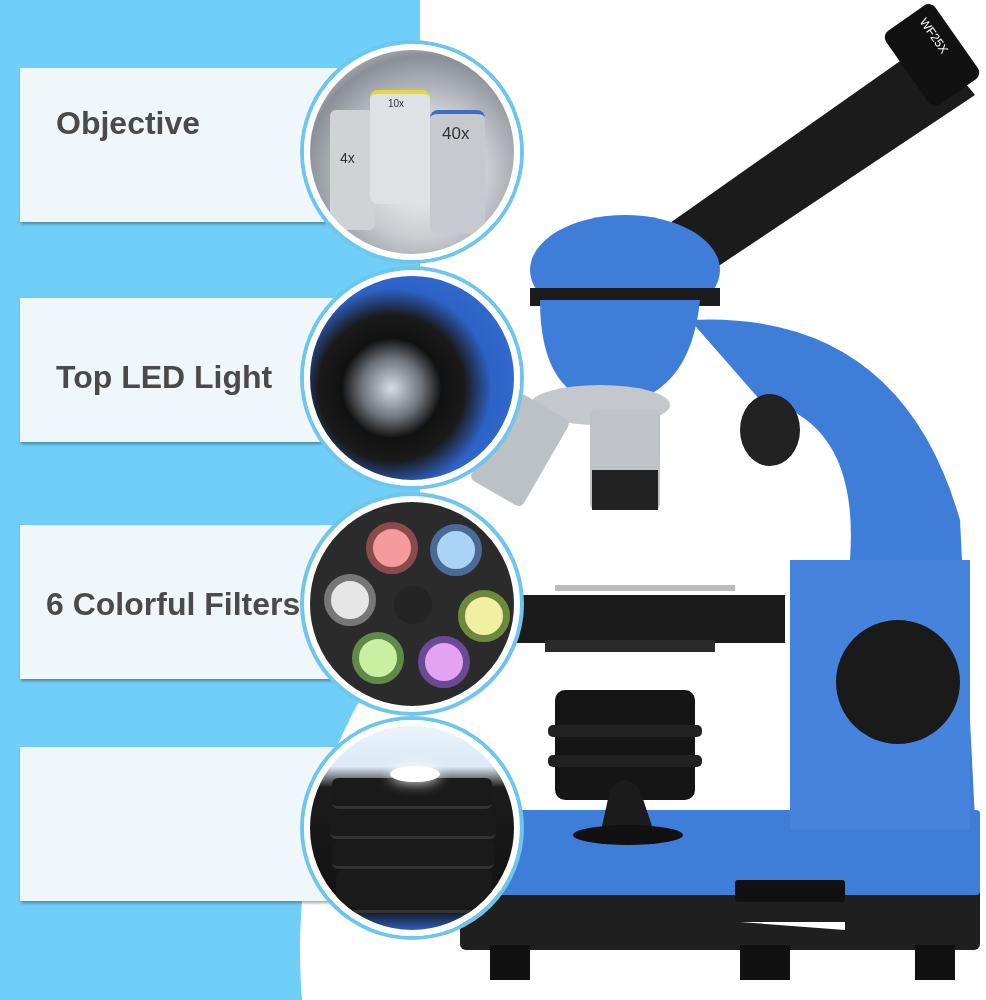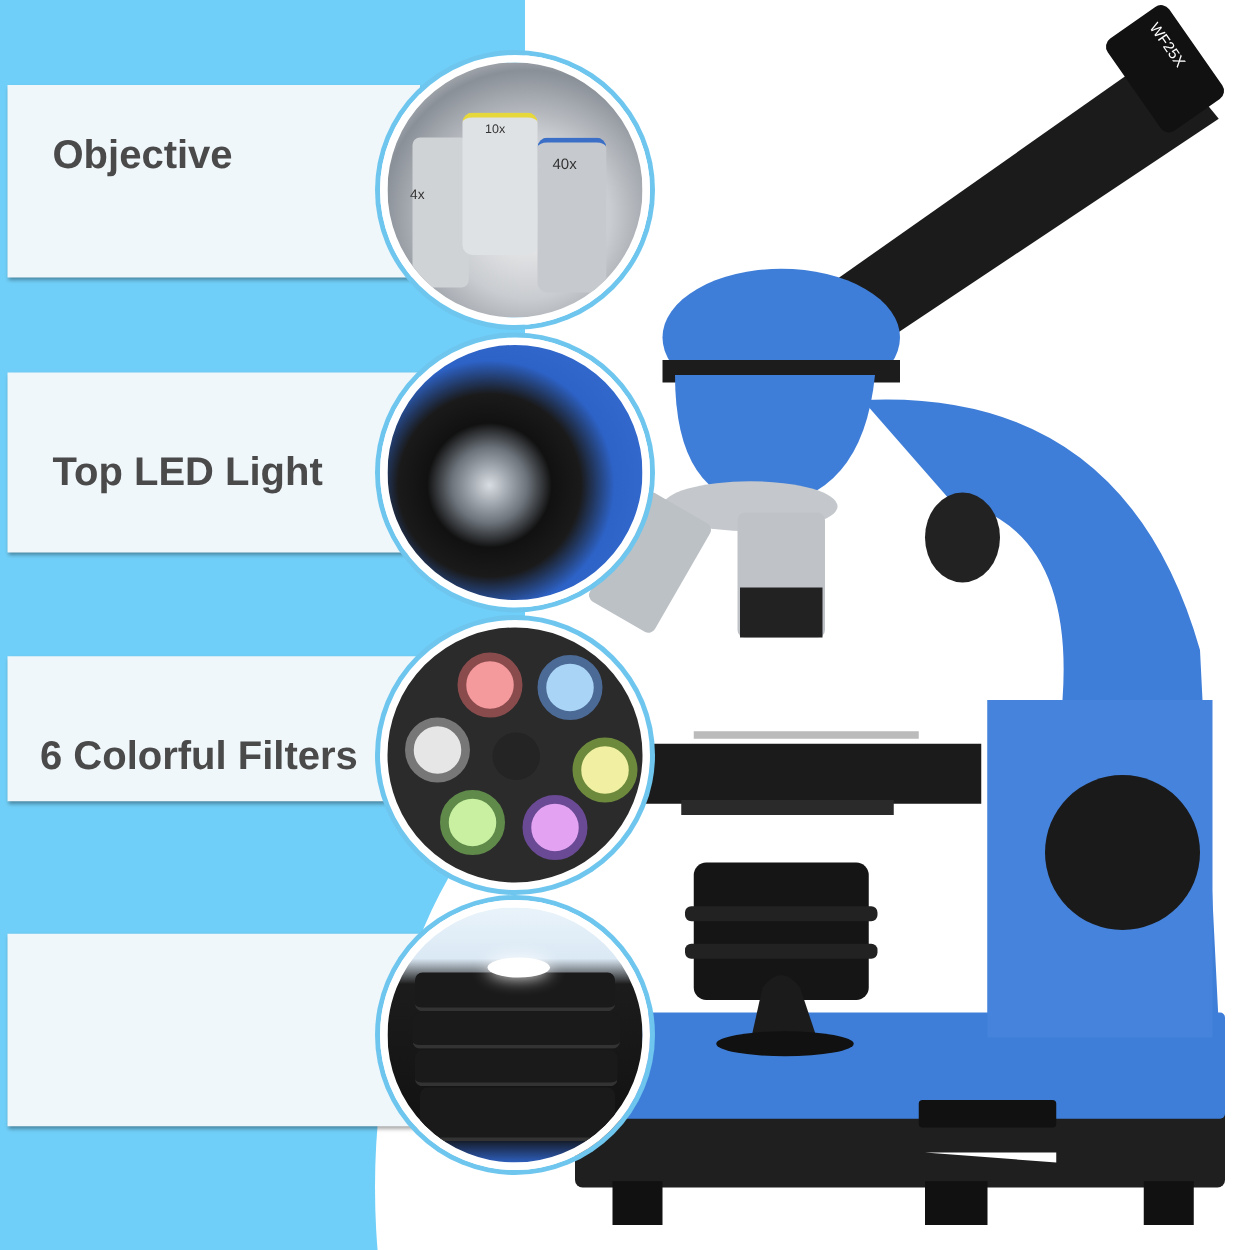--- a/index.html
+++ b/index.html
@@ -1,19 +1,19 @@
 <!DOCTYPE html>
 <html><head>
 <meta charset="utf-8">
 <style>
   html,body{margin:0;padding:0;}
   body{width:986px;height:1000px;position:relative;overflow:hidden;background:#ffffff;font-family:"Liberation Sans",sans-serif;}
   .bg-blue{position:absolute;left:0;top:0;width:420px;height:1000px;background:#70cff8;}
   .bg-curve{position:absolute;left:300px;top:600px;width:400px;height:700px;border-radius:50%;background:#ffffff;}
-  .panel{position:absolute;left:6px;width:330px;background:#f0f7fb;box-shadow:1px 2px 3px rgba(0,0,0,0.35);}
+  .panel{position:absolute;left:20px;width:330px;background:#f0f7fb;box-shadow:1px 2px 3px rgba(0,0,0,0.35);}
   .panel .txt{position:absolute;left:36px;color:#4a4a4a;font-weight:bold;font-size:32px;line-height:46px;white-space:nowrap;}
   .circle{position:absolute;width:204px;height:204px;border-radius:50%;border:6px solid #ffffff;box-shadow:0 0 0 4px #6ec6ee;overflow:hidden;}
   .c1{left:304px;top:44px;background:radial-gradient(circle at 55% 60%,#f5f5f5 0,#c9ccd0 40%,#8a9098 70%,#ffffff 100%);}
   .c2{left:304px;top:270px;background:radial-gradient(circle at 40% 55%,#d8dde3 0,#6d747c 18%,#111 30%,#1a1a1a 44%,#2d62c6 60%,#3b73d6 100%);}
   .c3{left:304px;top:496px;background:#2b2b2b;}
   .c4{left:304px;top:720px;background:linear-gradient(#e9f3fa 0,#dbe9f5 20%,#1c1c1c 30%,#111 90%,#2e5fbd 100%);}
   .filter{position:absolute;width:38px;height:38px;border-radius:50%;border:7px solid;}
   .ring{position:absolute;border-radius:6px;background:#1a1a1a;border-bottom:3px solid #333;}
 </style>
 </head>
@@ -60,33 +60,33 @@
   <path d="M600,835 L610,790 Q625,770 640,790 L655,835 Z" fill="#1b1b1b"></path>
   <ellipse cx="628" cy="835" rx="55" ry="10" fill="#111"></ellipse>
 </svg>
 
 <div class="panel" style="top:68px;height:154px">
   <div class="txt" style="top:32px">Objective</div>
 </div>
 <div class="panel" style="top:298px;height:144px">
   <div class="txt" style="top:56px">Top LED Light</div>
 </div>
-<div class="panel" style="top:525px;height:116px">
+<div class="panel" style="top:525px;height:154px">
   <div class="txt" style="left:26px;top:56px">6 Colorful Filters</div>
 </div>
 <div class="panel" style="top:747px;height:154px">
 </div>
 
 <div class="circle c1">
   <div style="position:absolute;left:20px;top:60px;width:45px;height:120px;background:#d0d3d6;border-radius:6px"></div>
   <div style="position:absolute;left:60px;top:40px;width:60px;height:110px;background:#dfe2e5;border-radius:8px;border-top:4px solid #e6d73a"></div>
   <div style="position:absolute;left:120px;top:60px;width:55px;height:120px;background:#c6cace;border-radius:8px;border-top:4px solid #3b6fc7"></div>
-  <span style="position:absolute;left:18px;top:100px;font-size:11px;color:#333">4x</span>
+  <span style="position:absolute;left:30px;top:100px;font-size:14px;color:#333">4x</span>
   <span style="position:absolute;left:78px;top:48px;font-size:10px;color:#333">10x</span>
-  <span style="position:absolute;left:132px;top:74px;font-size:12px;color:#333">40x</span>
+  <span style="position:absolute;left:132px;top:74px;font-size:17px;color:#333">40x</span>
 </div>
 <div class="circle c2"></div>
 <div class="circle c3">
   <div class="filter" style="left:56px;top:20px;border-color:#8a4b4d;background:#f59a9c"></div>
   <div class="filter" style="left:120px;top:22px;border-color:#4c6a96;background:#a9d4f5"></div>
   <div class="filter" style="left:14px;top:72px;border-color:#777;background:#e6e6e6"></div>
   <div class="filter" style="left:148px;top:88px;border-color:#6d8a3c;background:#f1f0a2"></div>
   <div class="filter" style="left:42px;top:130px;border-color:#5f8a4a;background:#c8f0a0"></div>
   <div class="filter" style="left:108px;top:134px;border-color:#6a4a94;background:#e3a2f2"></div>
   <div style="position:absolute;left:84px;top:84px;width:38px;height:38px;border-radius:50%;background:#242424"></div>

